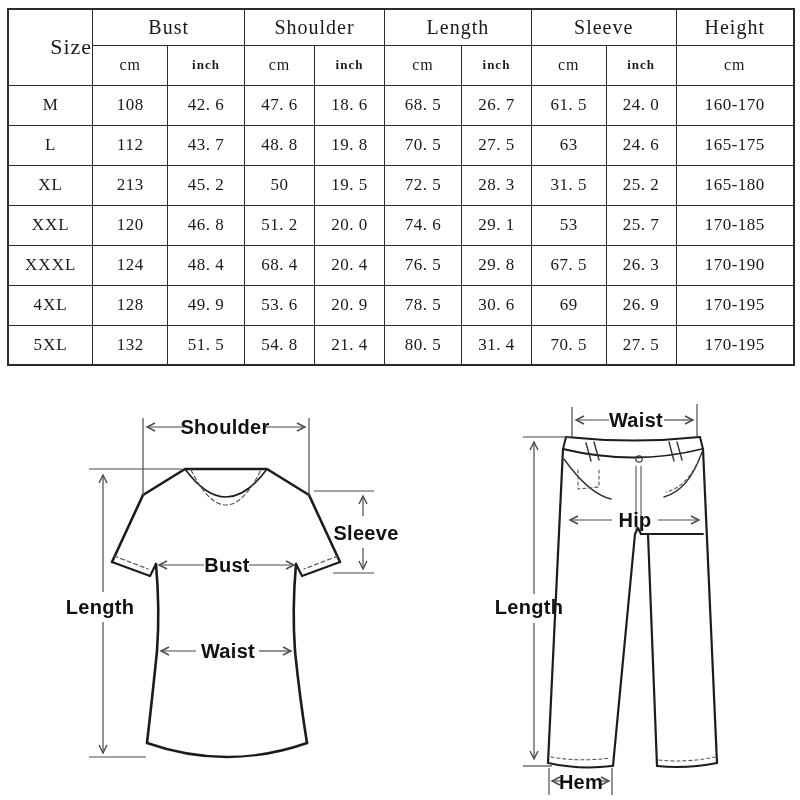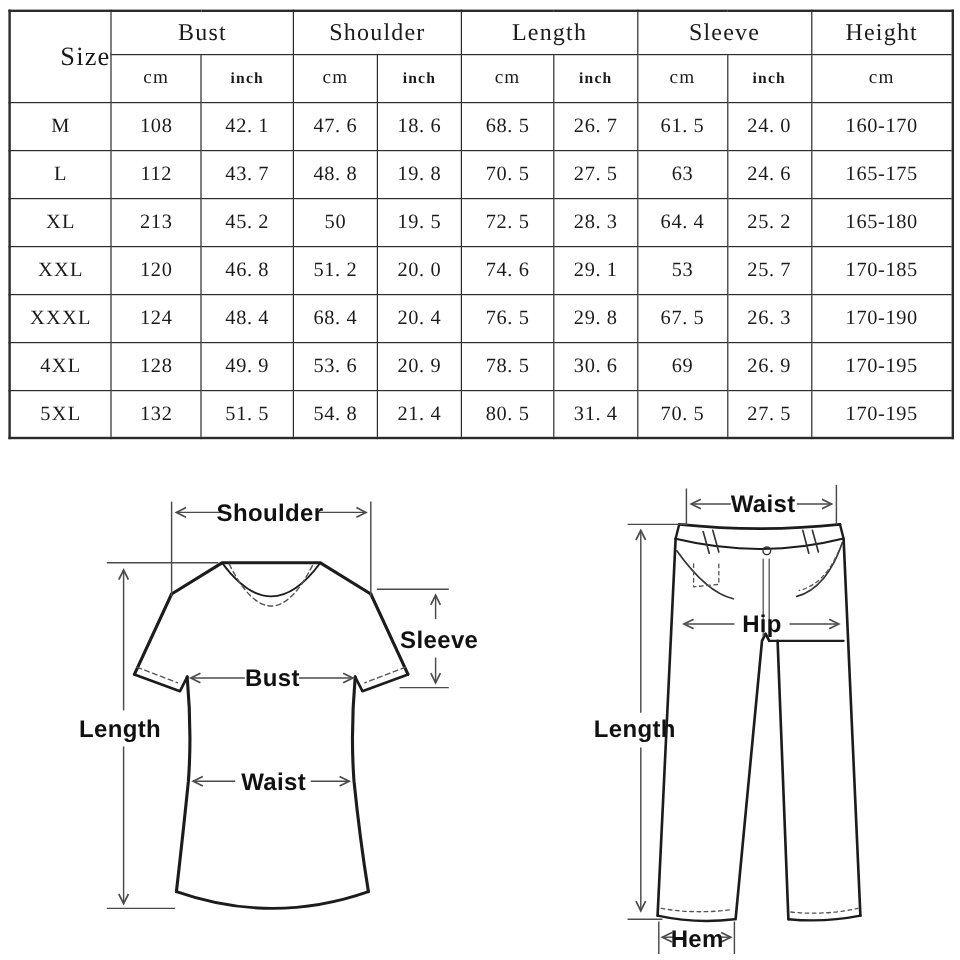--- a/index.html
+++ b/index.html
@@ -67,21 +67,21 @@
         <th class="unit">cm</th>
         <th class="unit inch">inch</th>
         <th class="unit">cm</th>
       </tr>
   </thead>
   <tbody>
 
   <tr>
         <th class="size">M</th>
         <td class="val">108</td>
-        <td class="val">42. 1</td>
+        <td class="val">42. 6</td>
         <td class="val">47. 6</td>
         <td class="val">18. 6</td>
         <td class="val">68. 5</td>
         <td class="val">26. 7</td>
         <td class="val">61. 5</td>
         <td class="val">24. 0</td>
         <td class="val">160-170</td>
       </tr>
       <tr>
         <th class="size">L</th>
@@ -96,21 +96,21 @@
         <td class="val">165-175</td>
       </tr>
       <tr>
         <th class="size">XL</th>
         <td class="val">213</td>
         <td class="val">45. 2</td>
         <td class="val">50</td>
         <td class="val">19. 5</td>
         <td class="val">72. 5</td>
         <td class="val">28. 3</td>
-        <td class="val">64. 4</td>
+        <td class="val">31. 5</td>
         <td class="val">25. 2</td>
         <td class="val">165-180</td>
       </tr>
       <tr>
         <th class="size">XXL</th>
         <td class="val">120</td>
         <td class="val">46. 8</td>
         <td class="val">51. 2</td>
         <td class="val">20. 0</td>
         <td class="val">74. 6</td>

